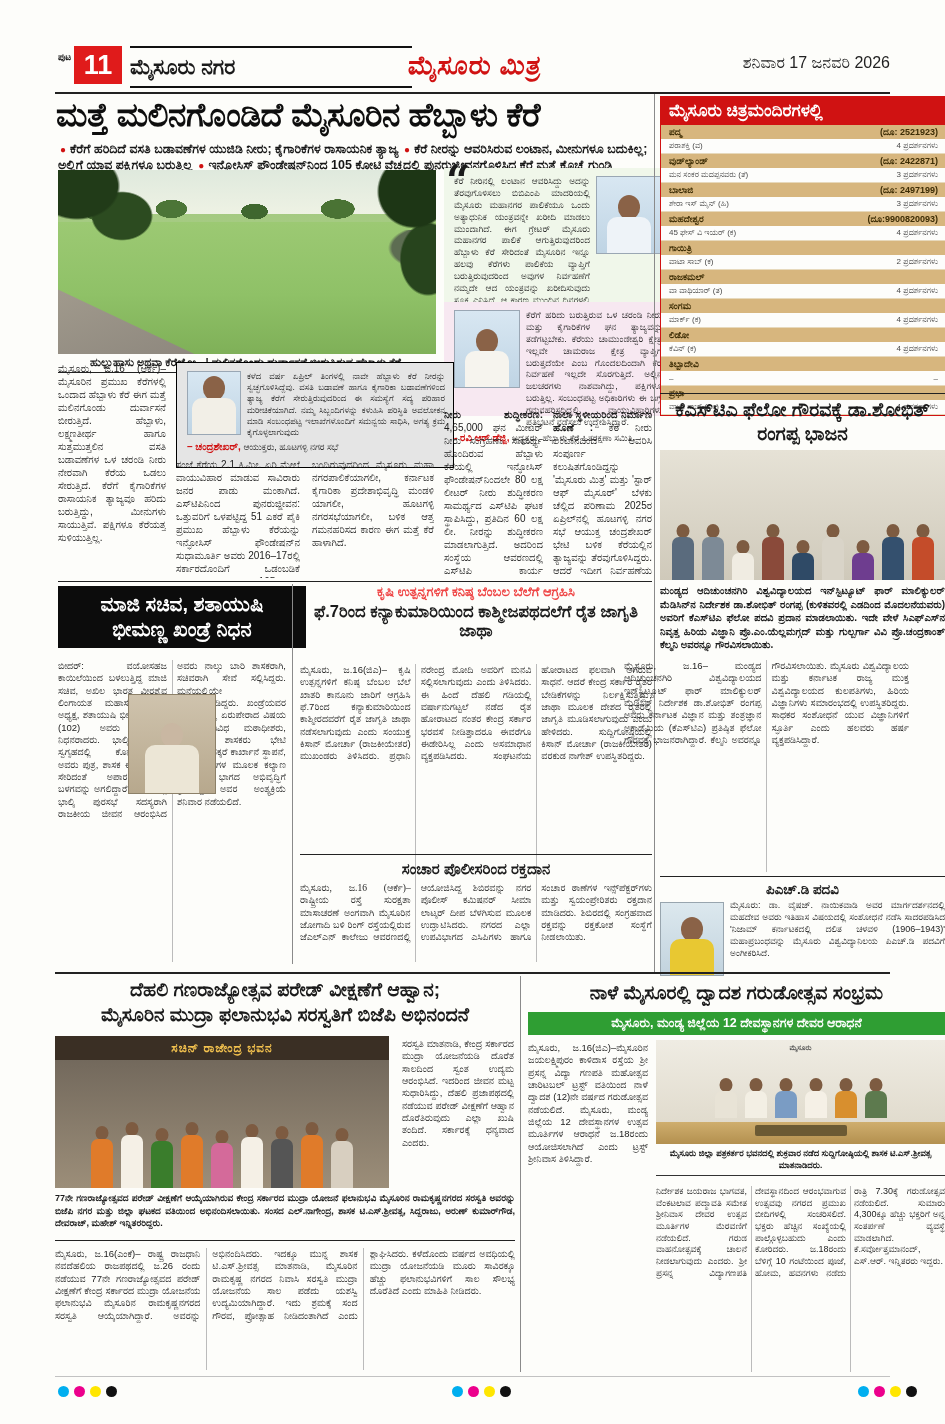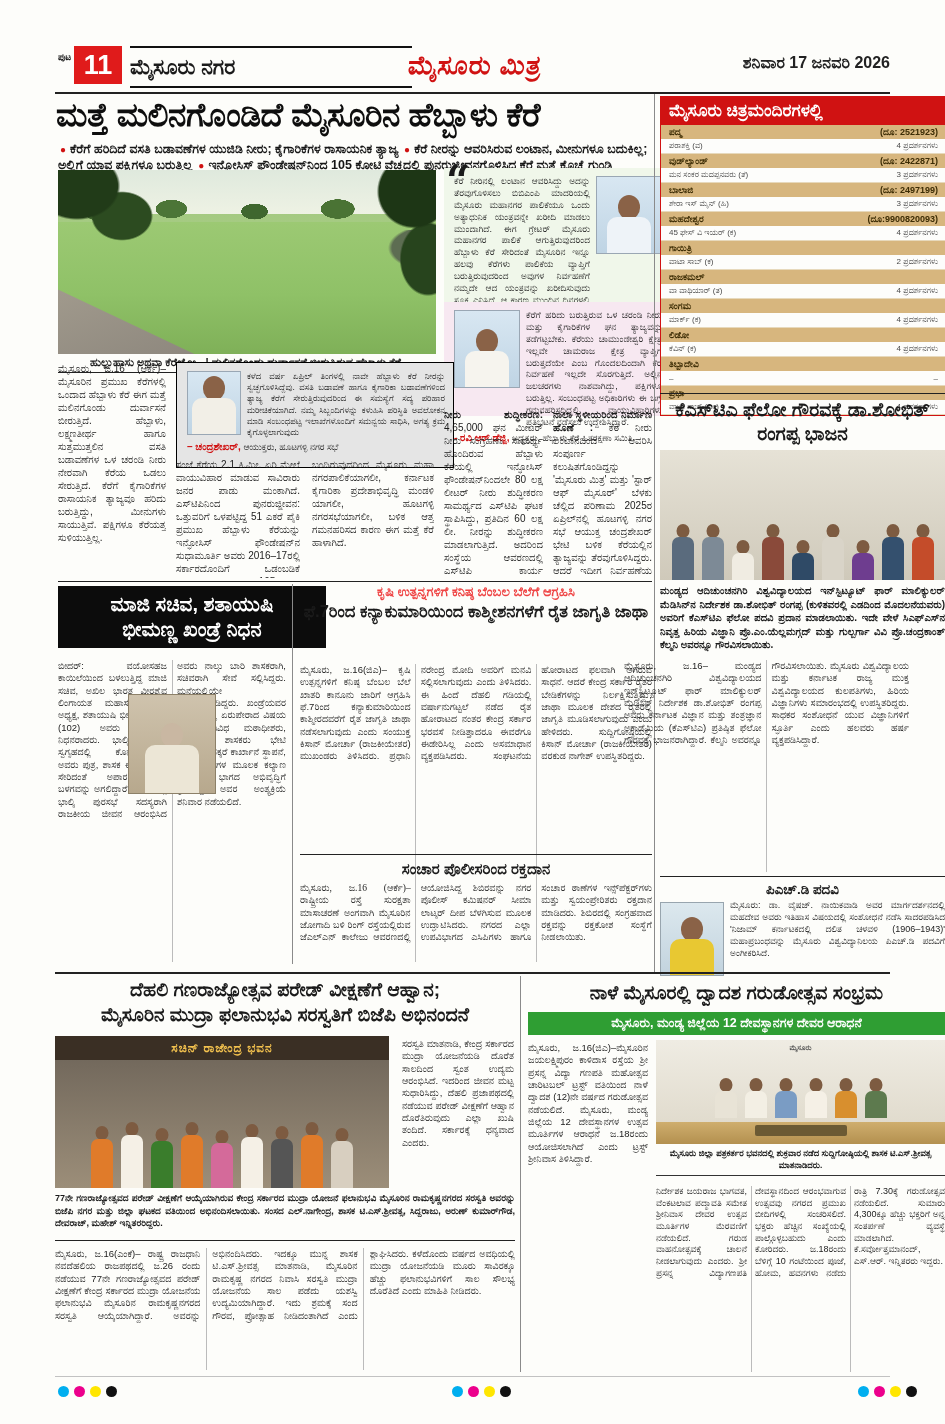--- a/index.html
+++ b/index.html
@@ -9,21 +9,21 @@
   .jus{text-align:justify;overflow:hidden;}
 
   
   .hdr-puta{left:58px;top:52px;font-size:9px;font-weight:bold;}
   .numbox{left:74px;top:46px;width:48px;height:38px;background:#e01b1b;color:#fff;
           font-size:27px;font-weight:800;display:flex;align-items:center;justify-content:center;}
   .section-strip{left:130px;top:46px;width:282px;height:38px;border-top:2px solid #111;
           border-bottom:2px solid #111;display:flex;align-items:center;font-size:21px;font-weight:800;}
   .masthead{left:340px;top:50px;width:270px;text-align:center;font-size:26px;font-weight:800;
           color:#d01212;transform:skewX(-6deg);letter-spacing:1px;}
-  .hdr-date{left:690px;top:54px;width:200px;text-align:right;font-size:16px;font-weight:bold;color:#222;}
+  .hdr-date{left:690px;top:54px;width:200px;text-align:right;font-size:16px;font-weight:normal;color:#222;}
   .hdr-rule{left:55px;top:92px;width:835px;height:0;border-top:2px solid #222;}
 
   
   .lead-hl{left:56px;top:96px;width:596px;font-size:33px;line-height:1.15;font-weight:800;color:#0e0e0e;letter-spacing:-.5px;}
   .deck{left:58px;top:141px;width:594px;font-size:12.5px;line-height:1.3;font-weight:bold;color:#161616;}
   .deck .bl::before{content:"●";color:#d01212;font-size:10px;margin:0 4px 0 2px;}
 
   .lake{left:58px;top:170px;width:378px;height:184px;overflow:hidden;background:linear-gradient(180deg,#9fc27f 0%,#a9d084 45%,#8cbb62 100%);}
   .lake-sky{position:absolute;left:0;top:0;right:0;height:44px;background:linear-gradient(180deg,#dfe9dd,#eef2e4);}
   .lake-treeline{position:absolute;left:0;top:26px;right:0;height:26px;background:
@@ -70,21 +70,21 @@
   .lead-c1{left:58px;top:362px;width:108px;height:216px;}
   .lead-c2{left:176px;top:458px;width:124px;height:120px;}
   .lead-c3{left:312px;top:458px;width:122px;height:120px;}
   .lead-c4{left:444px;top:408px;width:99px;height:170px;}
   .lead-c5{left:553px;top:408px;width:99px;height:170px;}
   .vr{border-left:1px solid #8a8a8a;}
   .hr1{left:58px;top:581px;width:594px;border-top:1.5px solid #222;}
 
   
   .obit-hl{left:58px;top:586px;width:228px;background:#0c0c0c;color:#fff;text-align:center;
-      font-size:20px;font-weight:800;line-height:1.25;padding:6px 20px;}
+      font-size:20px;font-weight:800;line-height:1.25;padding:6px 10px;}
   .obit-body{left:58px;top:660px;width:228px;height:302px;column-count:2;column-gap:10px;
       column-rule:1px solid #bbb;font-size:9.5px;line-height:1.3;}
   .obit-photo{left:128px;top:694px;width:86px;height:98px;background:linear-gradient(180deg,#cfc3ad,#b7a88d);
       border:1px solid #8c8068;overflow:hidden;}
   .obit-photo .mug::before{background:#c9b7a2;}
   .vr-obit{left:292px;top:584px;height:380px;}
 
   
   .jatha-kicker{left:300px;top:584px;width:352px;text-align:center;color:#ef4444;font-weight:800;font-size:13px;}
   .jatha-hl{left:300px;top:602px;width:352px;text-align:center;font-size:16.5px;font-weight:800;line-height:1.15;}
@@ -245,21 +245,21 @@
     <div>ಮಾಜಿ ಸಚಿವ, ಶತಾಯುಷಿ</div>
     <div>ಭೀಮಣ್ಣ ಖಂಡ್ರೆ ನಿಧನ</div>
   </div>
   <div class="abs jus obit-body">ಬೀದರ್: ವಯೋಸಹಜ ಕಾಯಿಲೆಯಿಂದ ಬಳಲುತ್ತಿದ್ದ ಮಾಜಿ ಸಚಿವ, ಅಖಿಲ ಭಾರತ ವೀರಶೈವ ಲಿಂಗಾಯತ ಮಹಾಸಭೆ ಮಾಜಿ ಅಧ್ಯಕ್ಷ, ಶತಾಯುಷಿ ಭೀಮಣ್ಣ ಖಂಡ್ರೆ (102) ಅವರು ಶುಕ್ರವಾರ ನಿಧನರಾದರು. ಭಾಲ್ಕಿ ಪಟ್ಟಣದ ಸ್ವಗೃಹದಲ್ಲಿ ಕೊನೆಯುಸಿರೆಳೆದ ಅವರು ಪುತ್ರ, ಶಾಸಕ ಈಶ್ವರ ಖಂಡ್ರೆ ಸೇರಿದಂತೆ ಅಪಾರ ಬಂಧು ಬಳಗವನ್ನು ಅಗಲಿದ್ದಾರೆ. 1953ರಲ್ಲಿ ಭಾಲ್ಕಿ ಪುರಸಭೆ ಸದಸ್ಯರಾಗಿ ರಾಜಕೀಯ ಜೀವನ ಆರಂಭಿಸಿದ ಅವರು ನಾಲ್ಕು ಬಾರಿ ಶಾಸಕರಾಗಿ, ಸಚಿವರಾಗಿ ಸೇವೆ ಸಲ್ಲಿಸಿದ್ದರು. ಮನೆಯಲ್ಲಿಯೇ ಉಳಿದುಕೊಂಡಿದ್ದರು. ಖಂಡ್ರೆಯವರ ಆರೋಗ್ಯದಲ್ಲಿ ಏರುಪೇರಾದ ವಿಷಯ ತಿಳಿದು ವಿವಿಧ ಮಠಾಧೀಶರು, ಸಚಿವರು, ಶಾಸಕರು ಭೇಟಿ ನೀಡಿದ್ದರು. ಸಕ್ಕರೆ ಕಾರ್ಖಾನೆ ಸ್ಥಾಪನೆ, ಶಿಕ್ಷಣ ಸಂಸ್ಥೆಗಳ ಮೂಲಕ ಕಲ್ಯಾಣ ಕರ್ನಾಟಕ ಭಾಗದ ಅಭಿವೃದ್ಧಿಗೆ ಶ್ರಮಿಸಿದ್ದ ಅವರ ಅಂತ್ಯಕ್ರಿಯೆ ಶನಿವಾರ ನಡೆಯಲಿದೆ.</div>
   <div class="abs obit-photo">
       <span class="mug" style="--shirt:#ece6d6;width:54px;height:70px"></span>
     </div>
   <div class="abs vr vr-obit"></div>
 
   <div class="abs jatha-kicker">ಕೃಷಿ ಉತ್ಪನ್ನಗಳಿಗೆ ಕನಿಷ್ಠ ಬೆಂಬಲ ಬೆಲೆಗೆ ಆಗ್ರಹಿಸಿ</div>
-  <div class="abs jatha-hl">ಫೆ.7ರಿಂದ ಕನ್ಯಾಕುಮಾರಿಯಿಂದ ಕಾಶ್ಮೀಶನಗಳೆಗೆ ರೈತ ಜಾಗೃತಿ ಜಾಥಾ</div>
+  <div class="abs jatha-hl">ಫೆ.7ರಿಂದ ಕನ್ಯಾಕುಮಾರಿಯಿಂದ ಕಾಶ್ಮೀಜಪಥದಲೆಗೆ ರೈತ ಜಾಗೃತಿ ಜಾಥಾ</div>
   <div class="abs jus jatha-body">ಮೈಸೂರು, ಜ.16(ಜಿಎ)– ಕೃಷಿ ಉತ್ಪನ್ನಗಳಿಗೆ ಕನಿಷ್ಠ ಬೆಂಬಲ ಬೆಲೆ ಖಾತರಿ ಕಾನೂನು ಜಾರಿಗೆ ಆಗ್ರಹಿಸಿ ಫೆ.7ರಿಂದ ಕನ್ಯಾಕುಮಾರಿಯಿಂದ ಕಾಶ್ಮೀರದವರೆಗೆ ರೈತ ಜಾಗೃತಿ ಜಾಥಾ ನಡೆಸಲಾಗುವುದು ಎಂದು ಸಂಯುಕ್ತ ಕಿಸಾನ್ ಮೋರ್ಚಾ (ರಾಜಕೀಯೇತರ) ಮುಖಂಡರು ತಿಳಿಸಿದರು. ಪ್ರಧಾನಿ ನರೇಂದ್ರ ಮೋದಿ ಅವರಿಗೆ ಮನವಿ ಸಲ್ಲಿಸಲಾಗುವುದು ಎಂದು ತಿಳಿಸಿದರು. ಈ ಹಿಂದೆ ದೆಹಲಿ ಗಡಿಯಲ್ಲಿ ವರ್ಷಾನುಗಟ್ಟಲೆ ನಡೆದ ರೈತ ಹೋರಾಟದ ನಂತರ ಕೇಂದ್ರ ಸರ್ಕಾರ ಭರವಸೆ ನೀಡಿತ್ತಾದರೂ ಈವರೆಗೂ ಈಡೇರಿಸಿಲ್ಲ ಎಂದು ಅಸಮಾಧಾನ ವ್ಯಕ್ತಪಡಿಸಿದರು. ಸಂಘಟನೆಯ ಹೋರಾಟದ ಫಲವಾಗಿ ಆಗಿರುವ ಸಾಧನೆ. ಆದರೆ ಕೇಂದ್ರ ಸರ್ಕಾರ ರೈತರ ಬೇಡಿಕೆಗಳನ್ನು ನಿರ್ಲಕ್ಷಿಸುತ್ತಿದ್ದು, ಜಾಥಾ ಮೂಲಕ ದೇಶದ ರೈತರಲ್ಲಿ ಜಾಗೃತಿ ಮೂಡಿಸಲಾಗುವುದು ಎಂದು ಹೇಳಿದರು. ಸುದ್ದಿಗೋಷ್ಠಿಯಲ್ಲಿ ಕಿಸಾನ್ ಮೋರ್ಚಾ (ರಾಜಕೀಯೇತರ) ವರಕುಡ ನಾಗೇಶ್ ಉಪಸ್ಥಿತರಿದ್ದರು.</div>
   <div class="abs hr2"></div>
 
   <div class="abs blood-hl">ಸಂಚಾರ ಪೊಲೀಸರಿಂದ ರಕ್ತದಾನ</div>
   <div class="abs jus blood-body">ಮೈಸೂರು, ಜ.16 (ಆರ್ಕೆ)– ರಾಷ್ಟ್ರೀಯ ರಸ್ತೆ ಸುರಕ್ಷತಾ ಮಾಸಾಚರಣೆ ಅಂಗವಾಗಿ ಮೈಸೂರಿನ ಜೋಗಾದಿ ಬಳಿ ರಿಂಗ್ ರಸ್ತೆಯಲ್ಲಿರುವ ಜೆಎಲ್‌ಎನ್ ಕಾಲೇಜು ಆವರಣದಲ್ಲಿ ಆಯೋಜಿಸಿದ್ದ ಶಿಬಿರವನ್ನು ನಗರ ಪೊಲೀಸ್ ಕಮಿಷನರ್ ಸೀಮಾ ಲಾಟ್ಕರ್ ದೀಪ ಬೆಳಗಿಸುವ ಮೂಲಕ ಉದ್ಘಾಟಿಸಿದರು. ನಗರದ ಎಲ್ಲಾ ಉಪವಿಭಾಗದ ಎಸಿಪಿಗಳು ಹಾಗೂ ಸಂಚಾರ ಠಾಣೆಗಳ ಇನ್ಸ್‌ಪೆಕ್ಟರ್‌ಗಳು ಮತ್ತು ಸ್ವಯಂಪ್ರೇರಿತರು ರಕ್ತದಾನ ಮಾಡಿದರು. ಶಿಬಿರದಲ್ಲಿ ಸಂಗ್ರಹವಾದ ರಕ್ತವನ್ನು ರಕ್ತಕೋಶ ಸಂಸ್ಥೆಗೆ ನೀಡಲಾಯಿತು.</div>
 
   <div class="abs vr vr-main"></div>
 
   <div class="abs cinema">
     <div class="cinema-hd">ಮೈಸೂರು ಚಿತ್ರಮಂದಿರಗಳಲ್ಲಿ</div>

